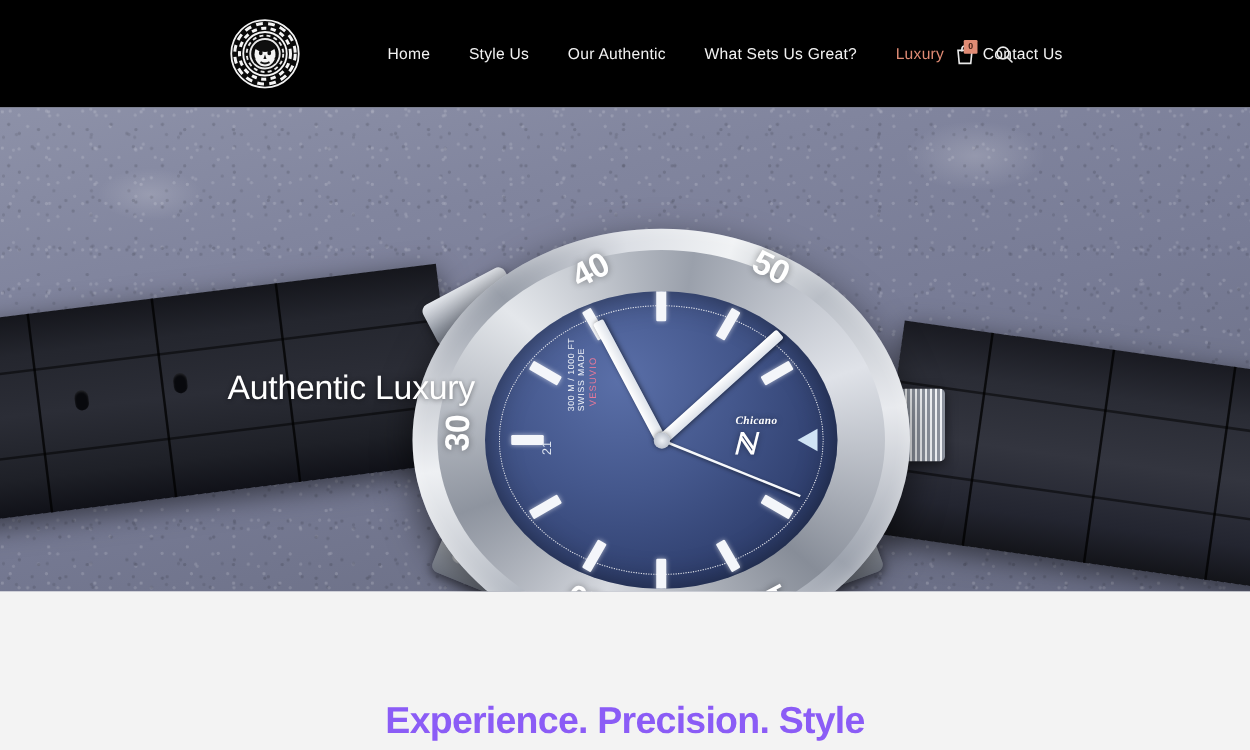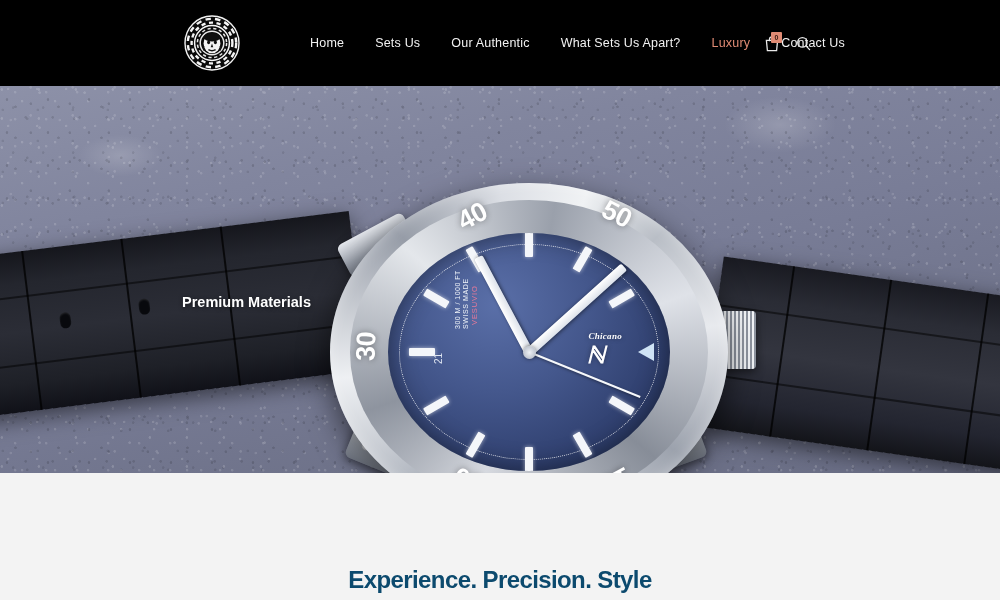--- a/index.html
+++ b/index.html
@@ -335,23 +335,23 @@
 
   
   .section-light{
     width:1000px; height:127px;
     background:#f3f3f3;
     display:flex;
     align-items:flex-end;
     justify-content:center;
   }
   .section-title{
-    font-size:24px;
+    font-size:30px;
     font-weight:bold;
-    color:#0c4a6e;
+    color:#8b5cf6;
     letter-spacing:-.6px;
     padding-bottom:6px;
     font-family:"Liberation Sans", sans-serif;
     white-space:nowrap;
     margin-top:20px;
   }
 </style>
 </head>
 <body>
 
@@ -375,23 +375,23 @@
       <ellipse cx="31.4" cy="27.3" rx="1.5" ry="1.9" fill="#0f0f0f"></ellipse>
       <path d="M28 28.6 L26.7 32.2 L29.2 32.2 Z" fill="#131313"></path>
       <path d="M24.4 34.7 q3.6 2.1 7.2 0" fill="none" stroke="#141414" stroke-width="1.5"></path>
       <path d="M20 31 q-1.6 2.6 .4 4.6" fill="none" stroke="#141414" stroke-width="1.2"></path>
       <path d="M36 31 q1.6 2.6 -.4 4.6" fill="none" stroke="#141414" stroke-width="1.2"></path>
     </svg>
   </div>
 
   <nav class="main-nav">
     <a class="nav-link" href="#">Home</a>
-    <a class="nav-link" href="#">Sets Us</a>
+    <a class="nav-link" href="#">Style Us</a>
     <a class="nav-link" href="#">Our Authentic</a>
-    <a class="nav-link" href="#">What Sets Us Apart?</a>
+    <a class="nav-link" href="#">What Sets Us Great?</a>
     <a class="nav-link active" href="#">Luxury</a>
     <a class="nav-link" href="#">Contact Us</a>
   </nav>
 
   <div class="header-icons">
     <div class="icon-btn">
       <svg width="16" height="17" viewBox="0 0 16 17">
         <path d="M2.4 5.3 h11.2 l-1 10.4 H3.4 Z" fill="none" stroke="#e9e9e9" stroke-width="1.3"></path>
         <path d="M5.5 6.2 V4.3 a2.5 2.5 0 0 1 5 0 V6.2" fill="none" stroke="#e9e9e9" stroke-width="1.3"></path>
       </svg>
@@ -482,20 +482,20 @@
         <div class="bigidx" style="left:128px; top:18px;  transform:rotate(-28deg);">40</div>
         <div class="bigidx" style="left:272px; top:16px;  transform:rotate(27deg);">50</div>
         <div class="bigidx" style="left:22px;  top:148px; transform:rotate(-88deg);">30</div>
         <div class="bigidx" style="left:124px; top:282px; transform:rotate(-154deg);">20</div>
         <div class="bigidx" style="left:272px; top:282px; transform:rotate(152deg);">10</div>
       </div>
     </div>
   </div>
 
   <div class="hero-copy">
-    <div class="hsub" style="margin-top:0;">Premium Materials</div>
+    <div class="hl">Authentic Luxury</div>
   </div>
 
 </section>
 
 <section class="section-light">
   <h2 class="section-title">Experience. Precision. Style</h2>
 </section>
 
 </body></html>

